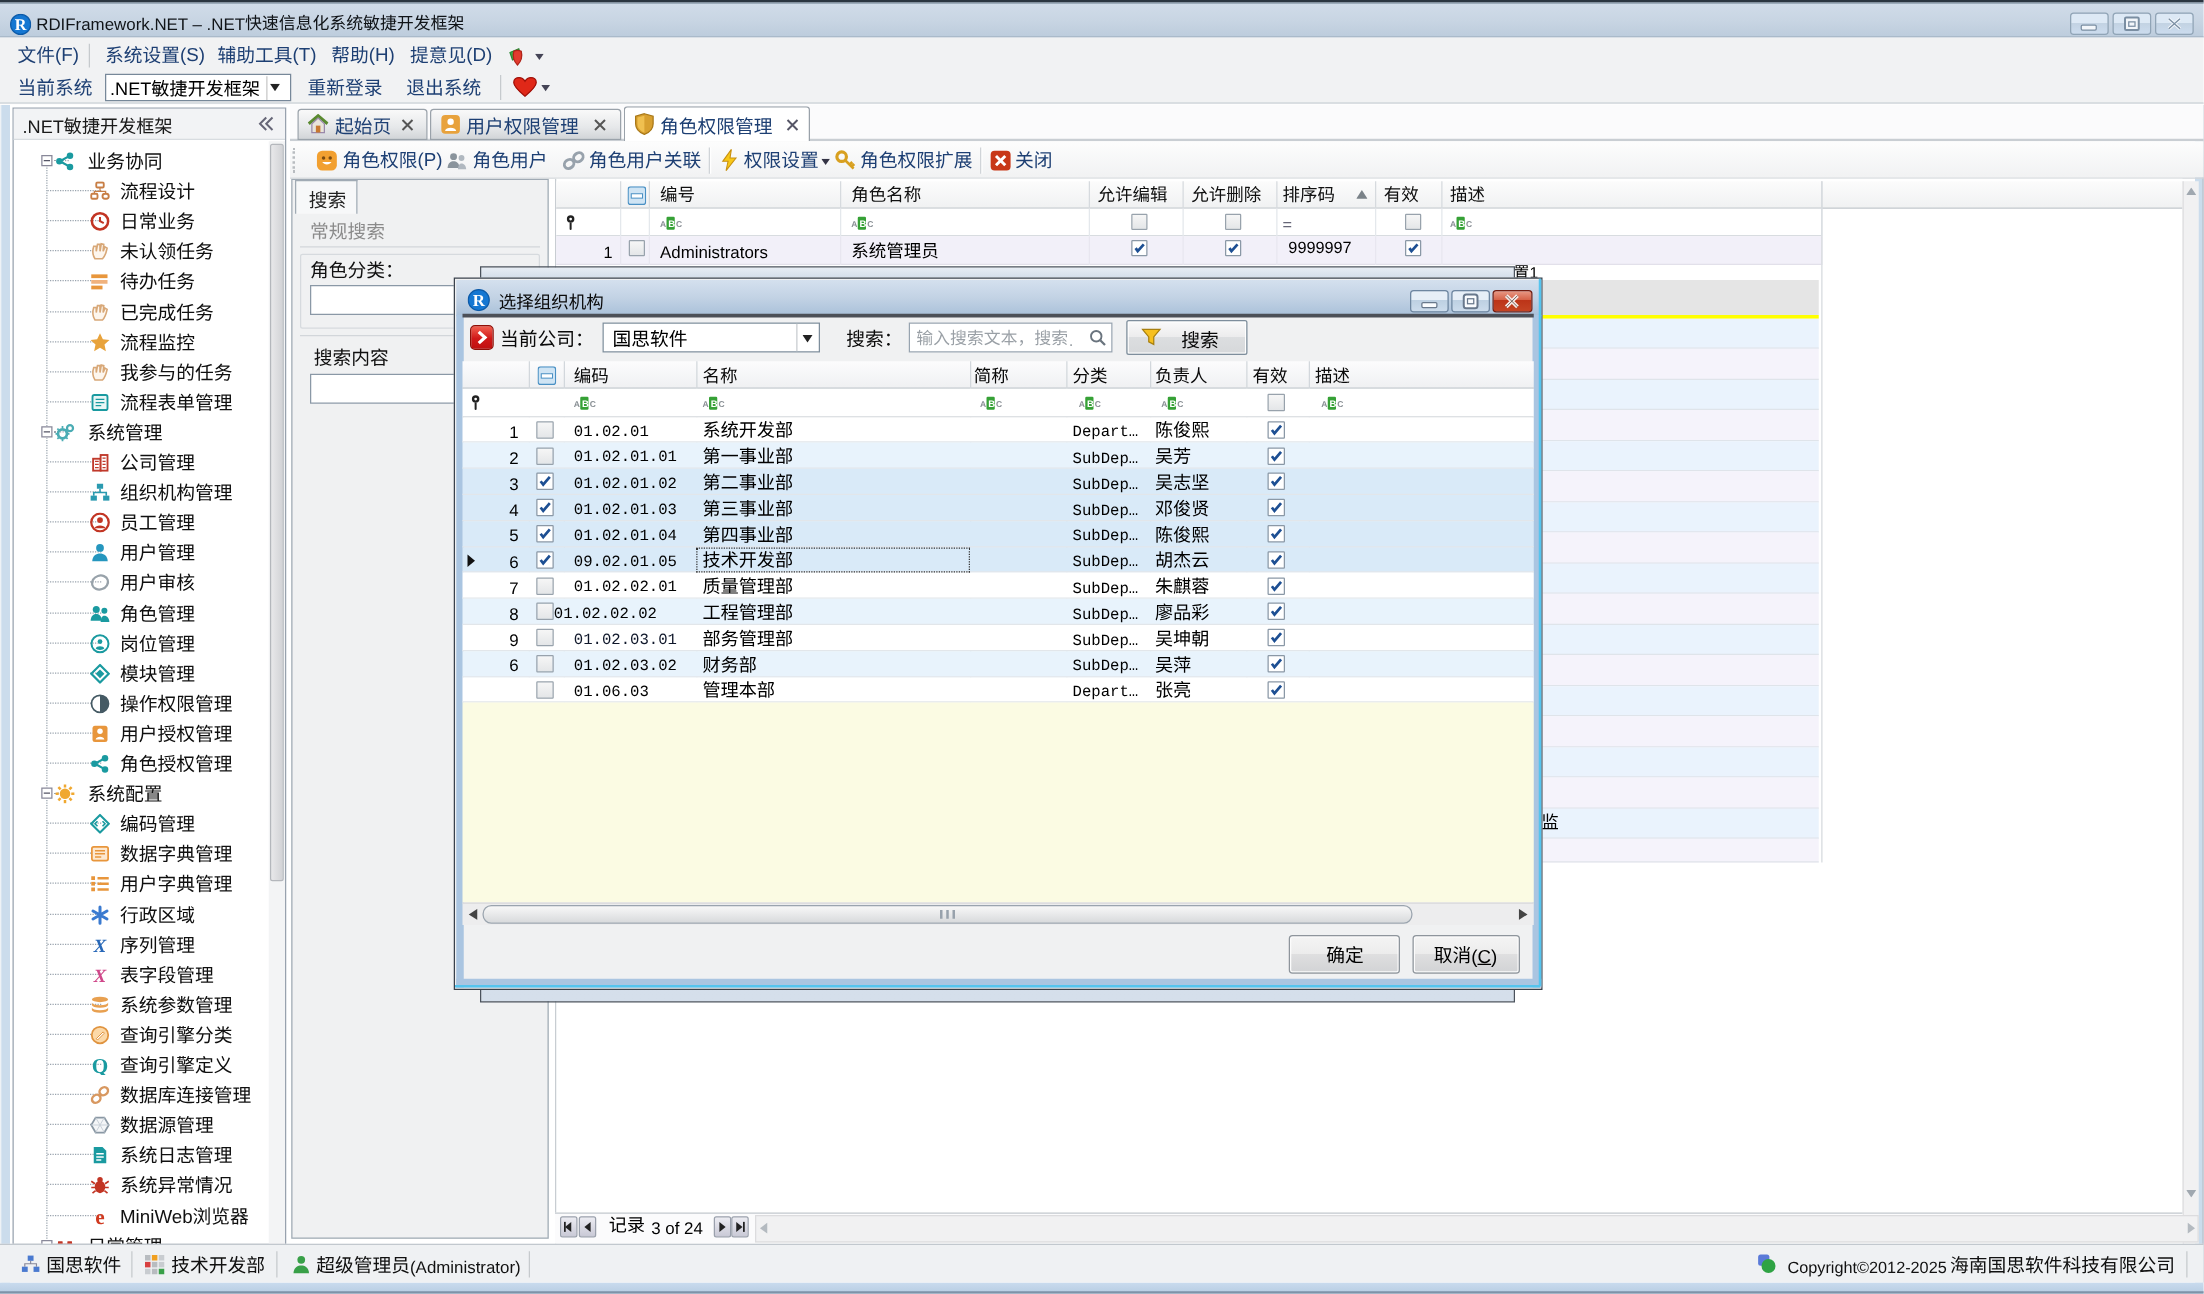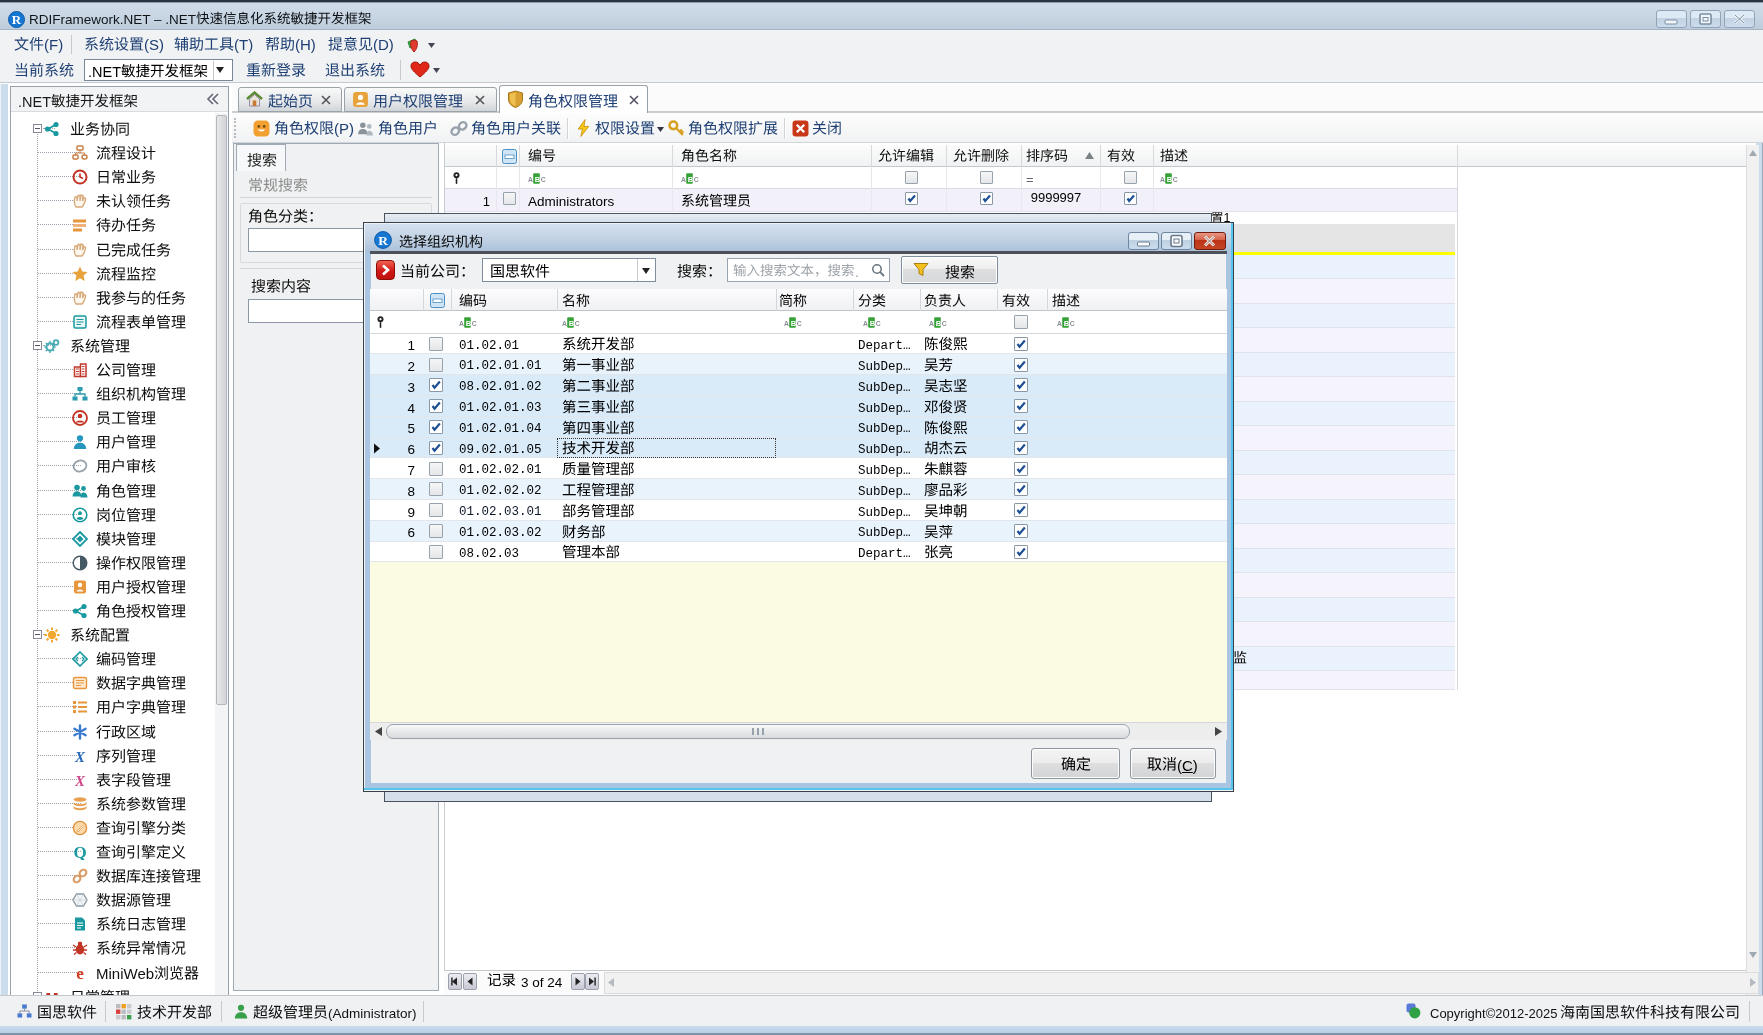--- a/index.html
+++ b/index.html
@@ -1666,21 +1666,21 @@
         <path d="M2.5 6 L4.56 8.64 L9.84 2.5" fill="none" stroke="#1d4f93" stroke-width="2.2"></path>
       </svg>
     </div>
     <div style="left:370px;top:375.2px;width:857px;height:20.8px;background:#d9eaf8;border-bottom:1px solid #e2e6ea"></div>
     <div class="lr" style="left:375px;top:379.7px;font:13.5px 'Liberation Sans';color:#000;width:40px;text-align:right">3</div>
     <div style="left:429px;top:378.4px;width:14px;height:14px;background:#fff;border:1px solid #8a98a6;border-radius:1px">
       <svg width="12" height="12" style="left:0;top:0">
         <path d="M2.5 6 L4.56 8.64 L9.84 2.5" fill="none" stroke="#1d4f93" stroke-width="2.2"></path>
       </svg>
     </div>
-    <div class="lr" style="left:459px;top:380.2px;font:12.5px 'Liberation Mono';color:#000">08.02.01.02</div>
+    <div class="lr" style="left:459px;top:380.2px;font:12.5px 'Liberation Mono';color:#000">01.02.01.02</div>
     <svg class="tr" style="left:562.0px;top:378.0px;width:72.5px;height:18.1px" viewBox="0 -13.1 72.5 18.1">
       <g fill="#000" transform="scale(0.014500,-0.014500)">
         <use href="#u7B2C" x="0"></use>
         <use href="#u4E8C" x="1000"></use>
         <use href="#u4E8B" x="2000"></use>
         <use href="#u4E1A" x="3000"></use>
         <use href="#u90E8" x="4000"></use>
       </g>
     </svg>
     <div class="lr" style="left:858px;top:380.7px;font:12.5px 'Liberation Mono';color:#000">SubDep…</div>
@@ -1808,21 +1808,21 @@
       </g>
     </svg>
     <div style="left:1014px;top:461.6px;width:14px;height:14px;background:#fff;border:1px solid #8a98a6;border-radius:1px">
       <svg width="12" height="12" style="left:0;top:0">
         <path d="M2.5 6 L4.56 8.64 L9.84 2.5" fill="none" stroke="#1d4f93" stroke-width="2.2"></path>
       </svg>
     </div>
     <div style="left:370px;top:479.2px;width:857px;height:20.8px;background:#e8f3fc;border-bottom:1px solid #e2e6ea"></div>
     <div class="lr" style="left:375px;top:483.7px;font:13.5px 'Liberation Sans';color:#000;width:40px;text-align:right">8</div>
     <div style="left:429px;top:482.4px;width:14px;height:14px;background:linear-gradient(#f6f6f6,#e4e6e8);border:1px solid #98a2ac;border-radius:1px"></div>
-    <div class="lr" style="left:459px;top:484.2px;font:12.5px 'Liberation Mono';color:#000">01.02.02.02</div>
+    <div class="lr" style="left:443px;top:484.2px;font:12.5px 'Liberation Mono';color:#000">01.02.02.02</div>
     <svg class="tr" style="left:562.0px;top:482.0px;width:72.5px;height:18.1px" viewBox="0 -13.1 72.5 18.1">
       <g fill="#000" transform="scale(0.014500,-0.014500)">
         <use href="#u5DE5" x="0"></use>
         <use href="#u7A0B" x="1000"></use>
         <use href="#u7BA1" x="2000"></use>
         <use href="#u7406" x="3000"></use>
         <use href="#u90E8" x="4000"></use>
       </g>
     </svg>
     <div class="lr" style="left:858px;top:484.7px;font:12.5px 'Liberation Mono';color:#000">SubDep…</div>
@@ -1883,21 +1883,21 @@
       </g>
     </svg>
     <div style="left:1014px;top:524px;width:14px;height:14px;background:#fff;border:1px solid #8a98a6;border-radius:1px">
       <svg width="12" height="12" style="left:0;top:0">
         <path d="M2.5 6 L4.56 8.64 L9.84 2.5" fill="none" stroke="#1d4f93" stroke-width="2.2"></path>
       </svg>
     </div>
     <div style="left:370px;top:541.6px;width:857px;height:20.8px;background:#ffffff;border-bottom:1px solid #e2e6ea"></div>
     <div class="lr" style="left:375px;top:574px;font:13.5px 'Liberation Sans';color:#000;width:40px;text-align:center">11</div>
     <div style="left:429px;top:544.8px;width:14px;height:14px;background:linear-gradient(#f6f6f6,#e4e6e8);border:1px solid #98a2ac;border-radius:1px"></div>
-    <div class="lr" style="left:459px;top:546.6px;font:12.5px 'Liberation Mono';color:#000">08.02.03</div>
+    <div class="lr" style="left:459px;top:546.6px;font:12.5px 'Liberation Mono';color:#000">01.06.03</div>
     <svg class="tr" style="left:562.0px;top:544.4px;width:58.0px;height:18.1px" viewBox="0 -13.1 58.0 18.1">
       <g fill="#000" transform="scale(0.014500,-0.014500)">
         <use href="#u7BA1" x="0"></use>
         <use href="#u7406" x="1000"></use>
         <use href="#u672C" x="2000"></use>
         <use href="#u90E8" x="3000"></use>
       </g>
     </svg>
     <div class="lr" style="left:858px;top:547.1px;font:12.5px 'Liberation Mono';color:#000">Depart…</div>
     <svg class="tr" style="left:924.0px;top:544.4px;width:29.0px;height:18.1px" viewBox="0 -13.1 29.0 18.1">

